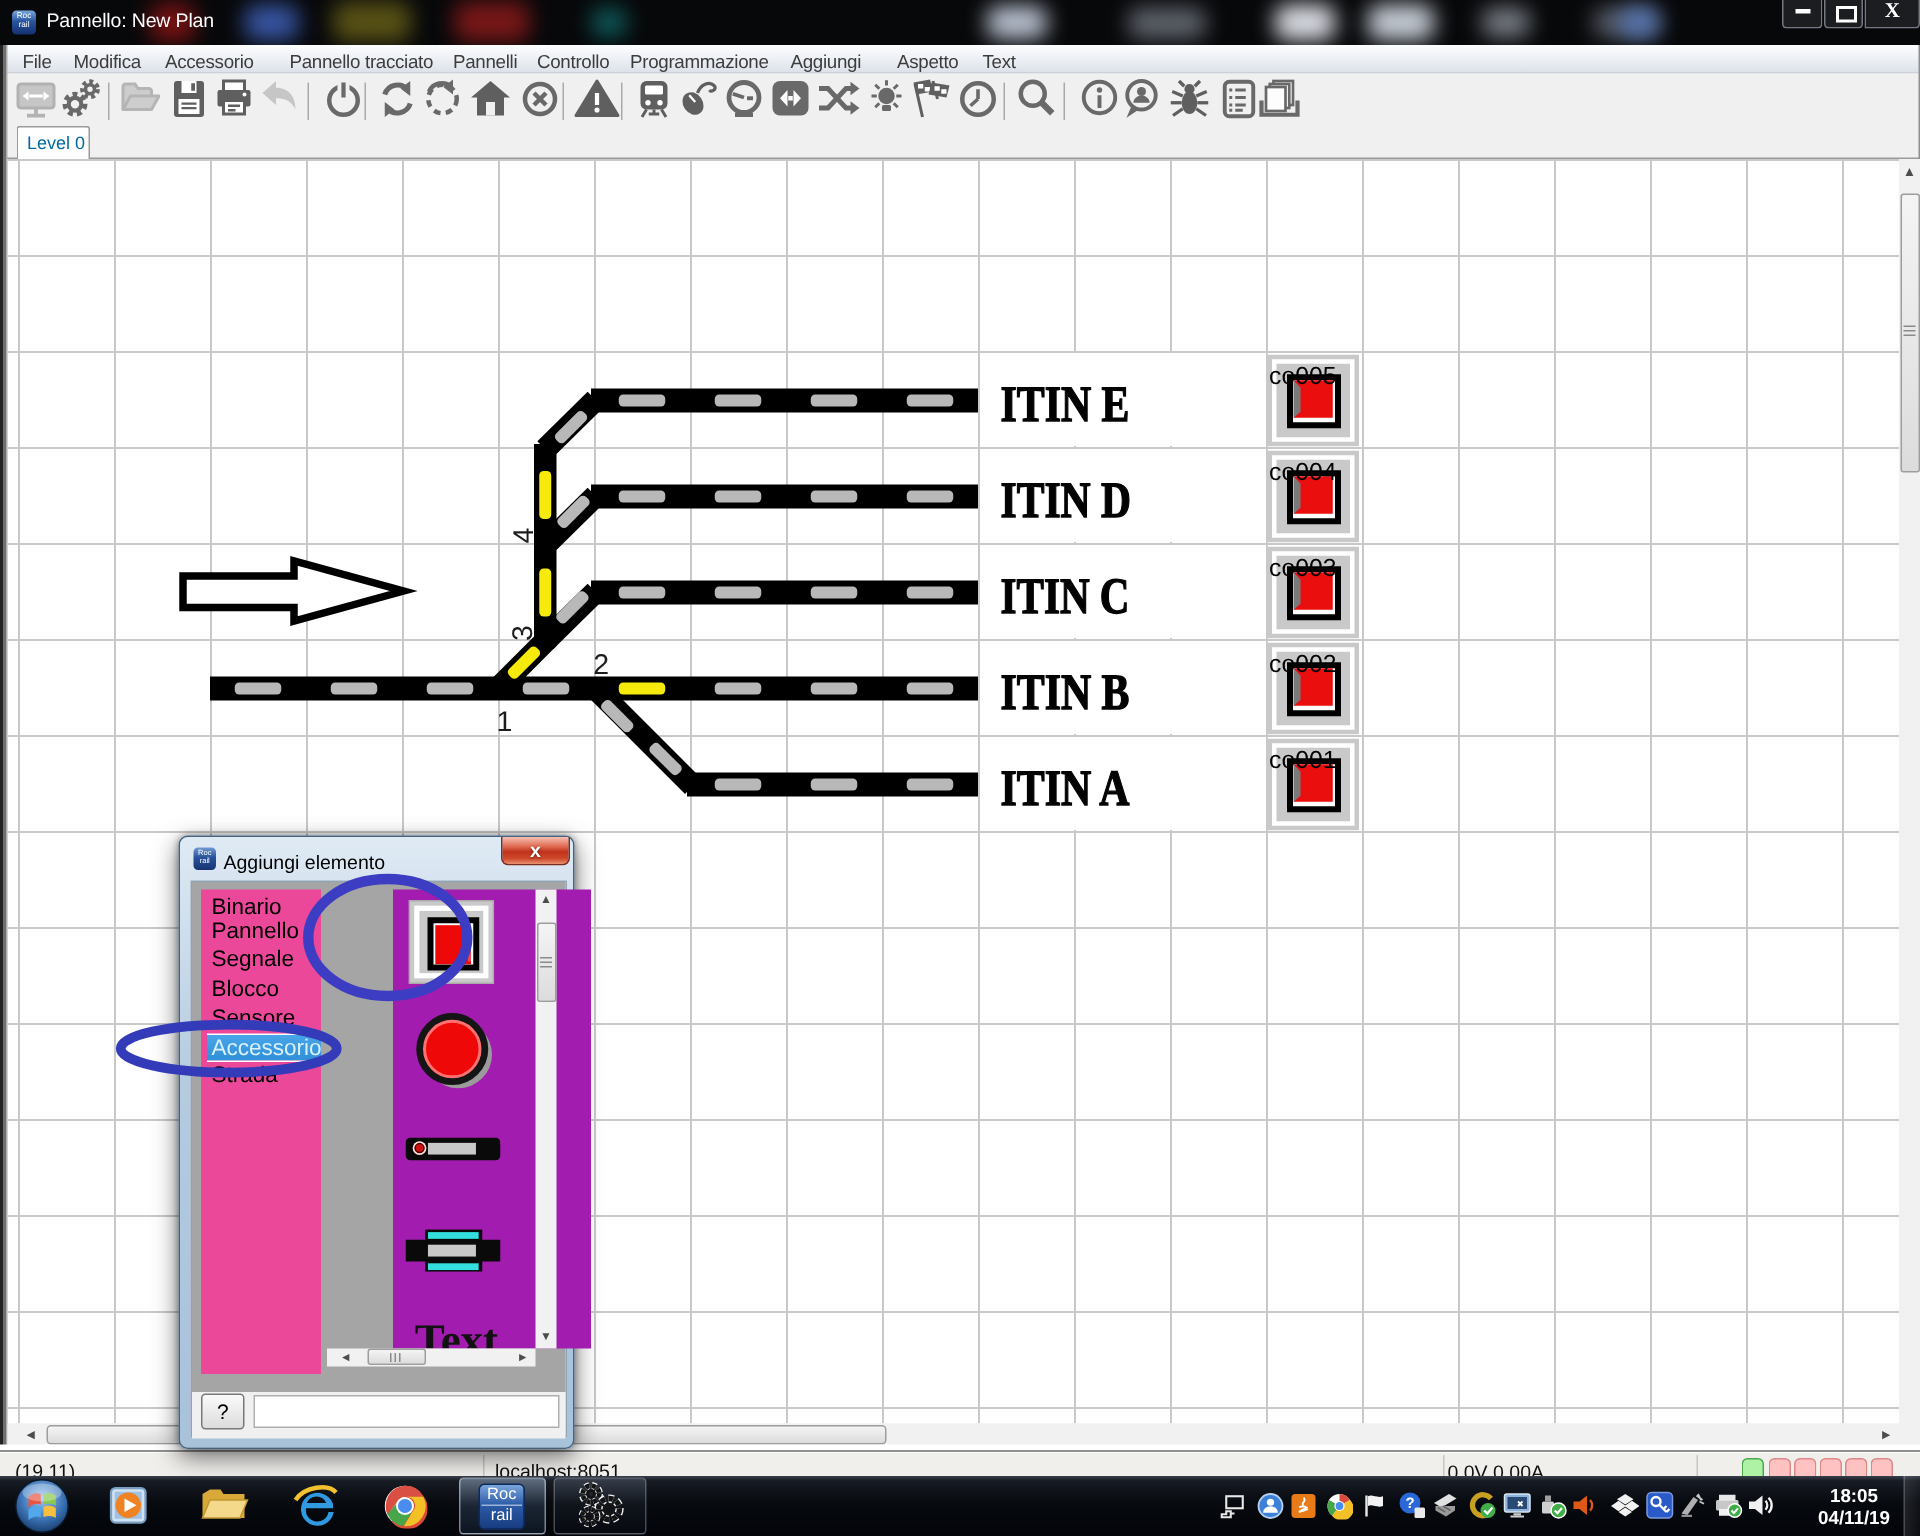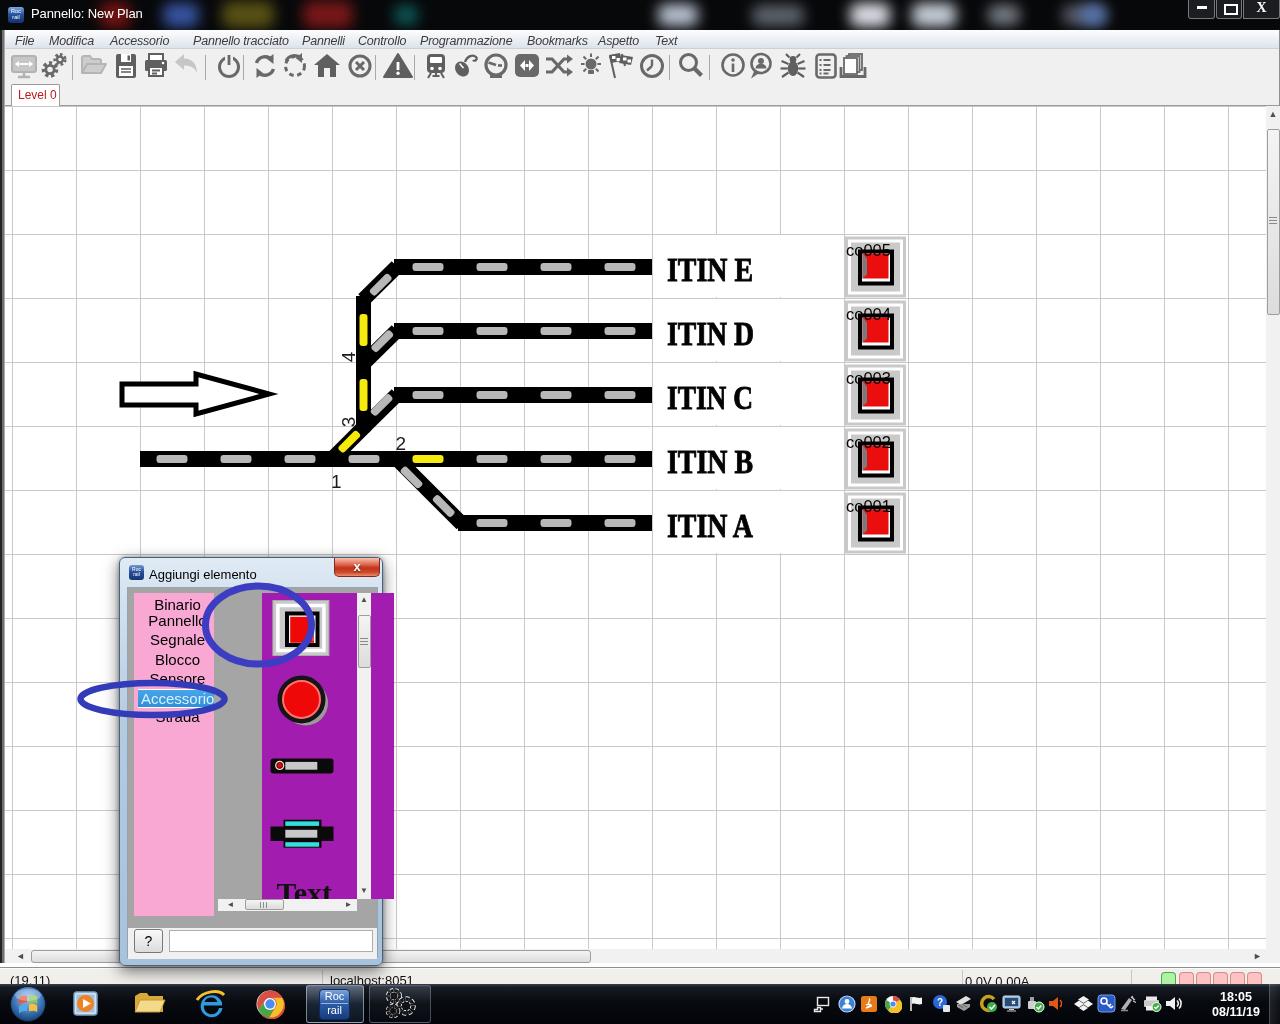--- a/index.html
+++ b/index.html
@@ -10,32 +10,32 @@
   .blob{position:absolute;border-radius:8px;filter:blur(7px);}
   #titleicon{left:8px;top:7px;width:16px;height:16px;border-radius:3px;
     background:linear-gradient(#7aa8e0 0%,#2a55a0 45%,#14306e 100%);
     color:#fff;font-size:5.5px;line-height:5.5px;text-align:center;padding-top:2px;box-sizing:border-box;}
   #titletext{left:31px;top:6px;opacity:.999;color:#fff;font-size:13px;letter-spacing:-0.1px;}
   .capbtn{position:absolute;top:0;height:19px;background:rgba(32,34,38,.82);
     border:1px solid rgba(175,182,195,.6);border-top:none;box-sizing:border-box;
     color:#fff;text-align:center;opacity:.999;}
   
   #menubar{left:0;top:30px;width:1280px;height:19px;
-    background:linear-gradient(#fcfdfe,#e7ebf1 70%,#dde2ea);border-bottom:1px solid #ccd1d9;box-sizing:border-box;font-style:italic;}
+    background:linear-gradient(#fcfdfe,#e7ebf1 70%,#dde2ea);border-bottom:1px solid #ccd1d9;box-sizing:border-box;}
   #menubar span{position:absolute;top:3.5px;opacity:.999;font-size:12.5px;letter-spacing:-0.2px;color:#3c3c3c;}
   
   #toolbar{left:0;top:49px;width:1280px;height:35px;background:#f0f0f0;}
   .tsep{position:absolute;top:6px;width:1px;height:25px;background:#a9a9a9;}
   .ticon{position:absolute;top:3px;}
   
   #tabrow{left:0;top:84px;width:1280px;height:22px;background:#f0f0f0;}
   #tabline{position:absolute;left:0;top:21px;width:1280px;height:1px;background:#9a9a9a;}
   #tab0{position:absolute;left:11px;top:0px;width:49px;height:22px;background:#fff;
     border:1px solid #9a9a9a;border-bottom:none;border-radius:2px 2px 0 0;box-sizing:border-box;
-    font-size:12px;color:#b91c1c;padding:3px 0 0 6px;white-space:nowrap;opacity:.999;}
+    font-size:12px;color:#0369a1;padding:3px 0 0 6px;white-space:nowrap;opacity:.999;}
   
   #lborder{left:0;top:30px;width:5px;height:954px;
     background:linear-gradient(to right,#232323 0 2px,#6f6f6f 2px 4px,#ababab 4px 5px);}
   #rborder{left:1279px;top:30px;width:1px;height:933px;background:#8f8f8f;}
   
   #vscroll{left:1266px;top:106px;width:14px;height:857px;background:#f1f1f1;}
   #hscroll{left:5px;top:949px;width:1261px;height:14px;background:#f1f1f1;}
   .sbtn{position:absolute;color:#4d4d4d;text-align:center;}
   .thumb{position:absolute;background:linear-gradient(#f4f4f4,#dcdcdc);border:1px solid #9d9d9d;box-sizing:border-box;border-radius:2px;}
   
@@ -52,21 +52,21 @@
   #dlgicon{position:absolute;left:9px;top:7px;width:15px;height:15px;border-radius:3px;
     background:linear-gradient(#6f9ad0 0%,#28519b 45%,#163472 100%);
     color:#fff;font-size:5px;line-height:5px;text-align:center;padding-top:2px;box-sizing:border-box;}
   #dlgclose{position:absolute;left:214px;top:0px;width:46px;height:19px;
     border:1px solid #7c2d20;border-top:none;border-radius:0 0 5px 5px;box-sizing:border-box;
     background:linear-gradient(#f6c0b2 0%,#e06a50 35%,#c0331c 55%,#cf4a2b 80%,#e89070 100%);
     color:#fff;text-align:center;font-size:13px;font-weight:bold;line-height:17px;
     text-shadow:0 1px 2px rgba(0,0,0,.5);}
   #dlgclient{position:absolute;left:7px;top:29px;width:250.5px;height:371px;background:#f0f0f0;border:1px solid #90a4b8;box-sizing:border-box;}
   #dlgpanel{position:absolute;left:0px;top:0px;width:249px;height:340px;background:#a5a5a5;}
-  #dlglist{position:absolute;left:6px;top:5px;width:80px;height:323px;background:#f9a8d4;overflow:hidden;text-align:center;}
+  #dlglist{position:absolute;left:6px;top:5px;width:80px;height:323px;background:#ec4899;overflow:hidden;}
   #dlglist div{opacity:.999;height:19.2px;font-size:15px;color:#000;padding-left:7px;white-space:nowrap;}
   #dlglist div#dlgsel{background:linear-gradient(#49a5e8,#2f8fd8);color:#d8f1ff;margin-left:4px;padding-left:3px;border-top:1px solid #fff;border-bottom:1px solid #fff;box-sizing:border-box;}
   #dlgright{position:absolute;left:89.5px;top:5px;width:132px;height:305.5px;background:#a21caf;overflow:hidden;margin-left:44px;}
   #dlgvscroll{position:absolute;left:229px;top:5px;width:14px;height:305.5px;background:#f1f1f1;}
   #dlghscroll{position:absolute;left:89.5px;top:310.5px;width:139.5px;height:12.5px;background:#f1f1f1;}
   #dlgbottom{position:absolute;left:0;top:340px;width:249px;height:31px;background:#f0f0f0;}
   #helpbtn{position:absolute;left:6px;top:0.5px;width:29px;height:24px;border:1px solid #787878;border-radius:3px;box-sizing:border-box;
     background:linear-gradient(#fafafa,#dcdcdc);font-size:14px;color:#000;text-align:center;line-height:22px;}
   #dlgfield{position:absolute;left:40.5px;top:1.5px;width:204.5px;height:22px;background:#fff;border:1px solid #aeaeae;box-sizing:border-box;}
   
@@ -103,21 +103,21 @@
 </div>
 
 <div class="abs" id="menubar">
   <span style="left:15px">File</span>
   <span style="left:49px">Modifica</span>
   <span style="left:110px">Accessorio</span>
   <span style="left:193px">Pannello tracciato</span>
   <span style="left:302px">Pannelli</span>
   <span style="left:358px">Controllo</span>
   <span style="left:420px">Programmazione</span>
-  <span style="left:527px">Bookmarks</span>
+  <span style="left:527px">Aggiungi</span>
   <span style="left:598px">Aspetto</span>
   <span style="left:655px">Text</span>
 </div>
 
 <div class="abs" id="toolbar">
 <svg class="ticon" style="left:10px" width="28" height="28" viewBox="0 0 28 28">
       <rect x="2" y="4" width="24" height="16" rx="2" fill="#c6c6c6" stroke="#b2b2b2" stroke-width="2"></rect>
       <polygon points="5,12 9,9 9,15" fill="#fff"></polygon>
       <polygon points="23,12 19,9 19,15" fill="#fff"></polygon>
       <rect x="9.5" y="11" width="9" height="2" fill="#fff"></rect>
@@ -682,15 +682,15 @@
       <rect x="4" y="1.5" width="11" height="4" fill="#e8e8e8"></rect>
       <rect x="4" y="11" width="11" height="4.5" fill="#efefef"></rect>
       <circle cx="14.5" cy="12" r="4.5" fill="#3fae49" stroke="#fff" stroke-width="1"></circle>
       <path d="M12.3,12 l1.6,1.6 2.8,-3" stroke="#fff" stroke-width="1.4" fill="none"></path>
     </svg>
   <svg class="tbicon" style="left:1164px;top:10px" width="20" height="19" viewBox="0 0 20 19">
       <polygon points="2,7 6,7 11,3 11,16 6,12 2,12" fill="#f0f0f0"></polygon>
       <path d="M13,6.5 a4.5,4.5 0 0 1 0,6 M15,4.5 a7,7 0 0 1 0,10" stroke="#f0f0f0" stroke-width="1.6" fill="none"></path>
     </svg>
   <div class="traytxt" style="left:1201px;top:6px;">18:05</div>
-  <div class="traytxt" style="left:1201px;top:21px;">08/11/19</div>
+  <div class="traytxt" style="left:1201px;top:21px;">04/11/19</div>
   <div class="abs" style="left:1269px;top:0;width:11px;height:40px;background:linear-gradient(to right,rgba(255,255,255,.10),rgba(255,255,255,.03));border-left:1px solid rgba(255,255,255,.25);box-sizing:border-box;"></div>
 </div>
 
 </body></html>

